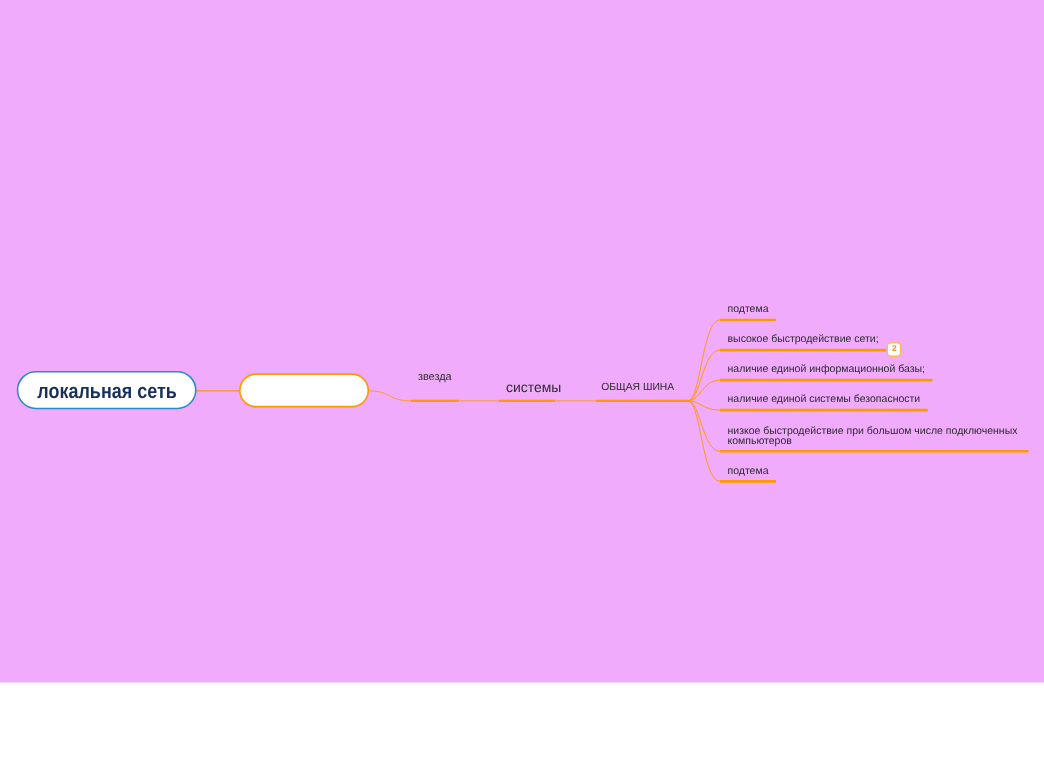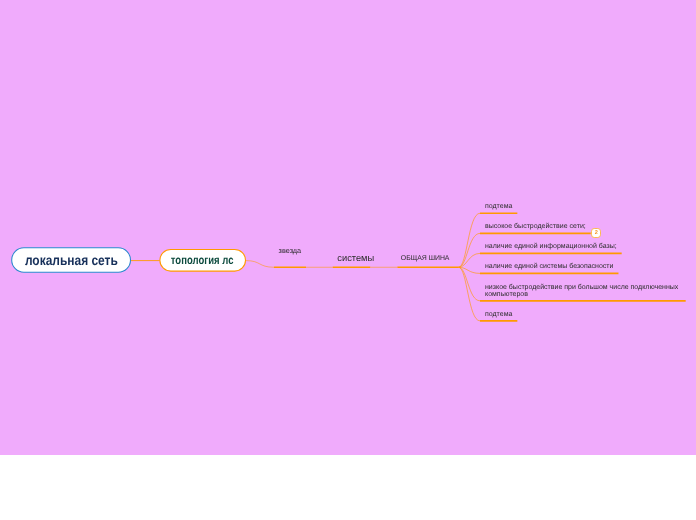--- a/index.html
+++ b/index.html
@@ -57,23 +57,20 @@
     <rect x="11.7" y="247.8" width="118.8" height="24.5" rx="12.25" ry="12.25" fill="#ffffff" stroke="#2a89ce" stroke-width="1.05"></rect>
     <rect x="159.9" y="249.43" width="85.6" height="21.67" rx="10.84" ry="10.84" fill="#ffffff" stroke="#ff9900" stroke-width="1.05"></rect>
     </g>
     <g id="halo2" stroke="#ff9900" fill="none" stroke-opacity="0.17"></g>
   </svg>
 
   <div class="node" style="left:11.2px;top:247.2px;width:119.9px;height:25.6px;">
     <span class="root-label">локальная сеть</span>
   </div>
 
-  <div class="node" style="left:159.1px;top:248.7px;width:86.9px;height:22.6px;">
-    <span class="l1-label">топология лс</span>
-  </div>
 
   <div class="tlabel" style="left:278.6px;top:247px;font-size:7.3px;text-align:center;">звезда</div>
   <div class="tlabel" style="left:337.3px;top:254.2px;font-size:9.3px;">системы</div>
   <div class="tlabel" style="left:400.8px;top:255.6px;font-size:6.9px;">ОБЩАЯ ШИНА</div>
 
   <div id="leaves">
       <div class="leaf-label" style="left: 485px; width: 400px; top: 203.95px;">подтема</div>
       <div class="leaf-label" style="left: 485px; width: 400px; top: 224.09px;">высокое быстродействие сети;</div>
       <div class="badge" style="left: 591.066px; top: 227.99px; width: 10.3px; height: 10.2px;">2</div>
       <div class="leaf-label" style="left: 485px; width: 400px; top: 244.09px;">наличие единой информационной базы;</div>

